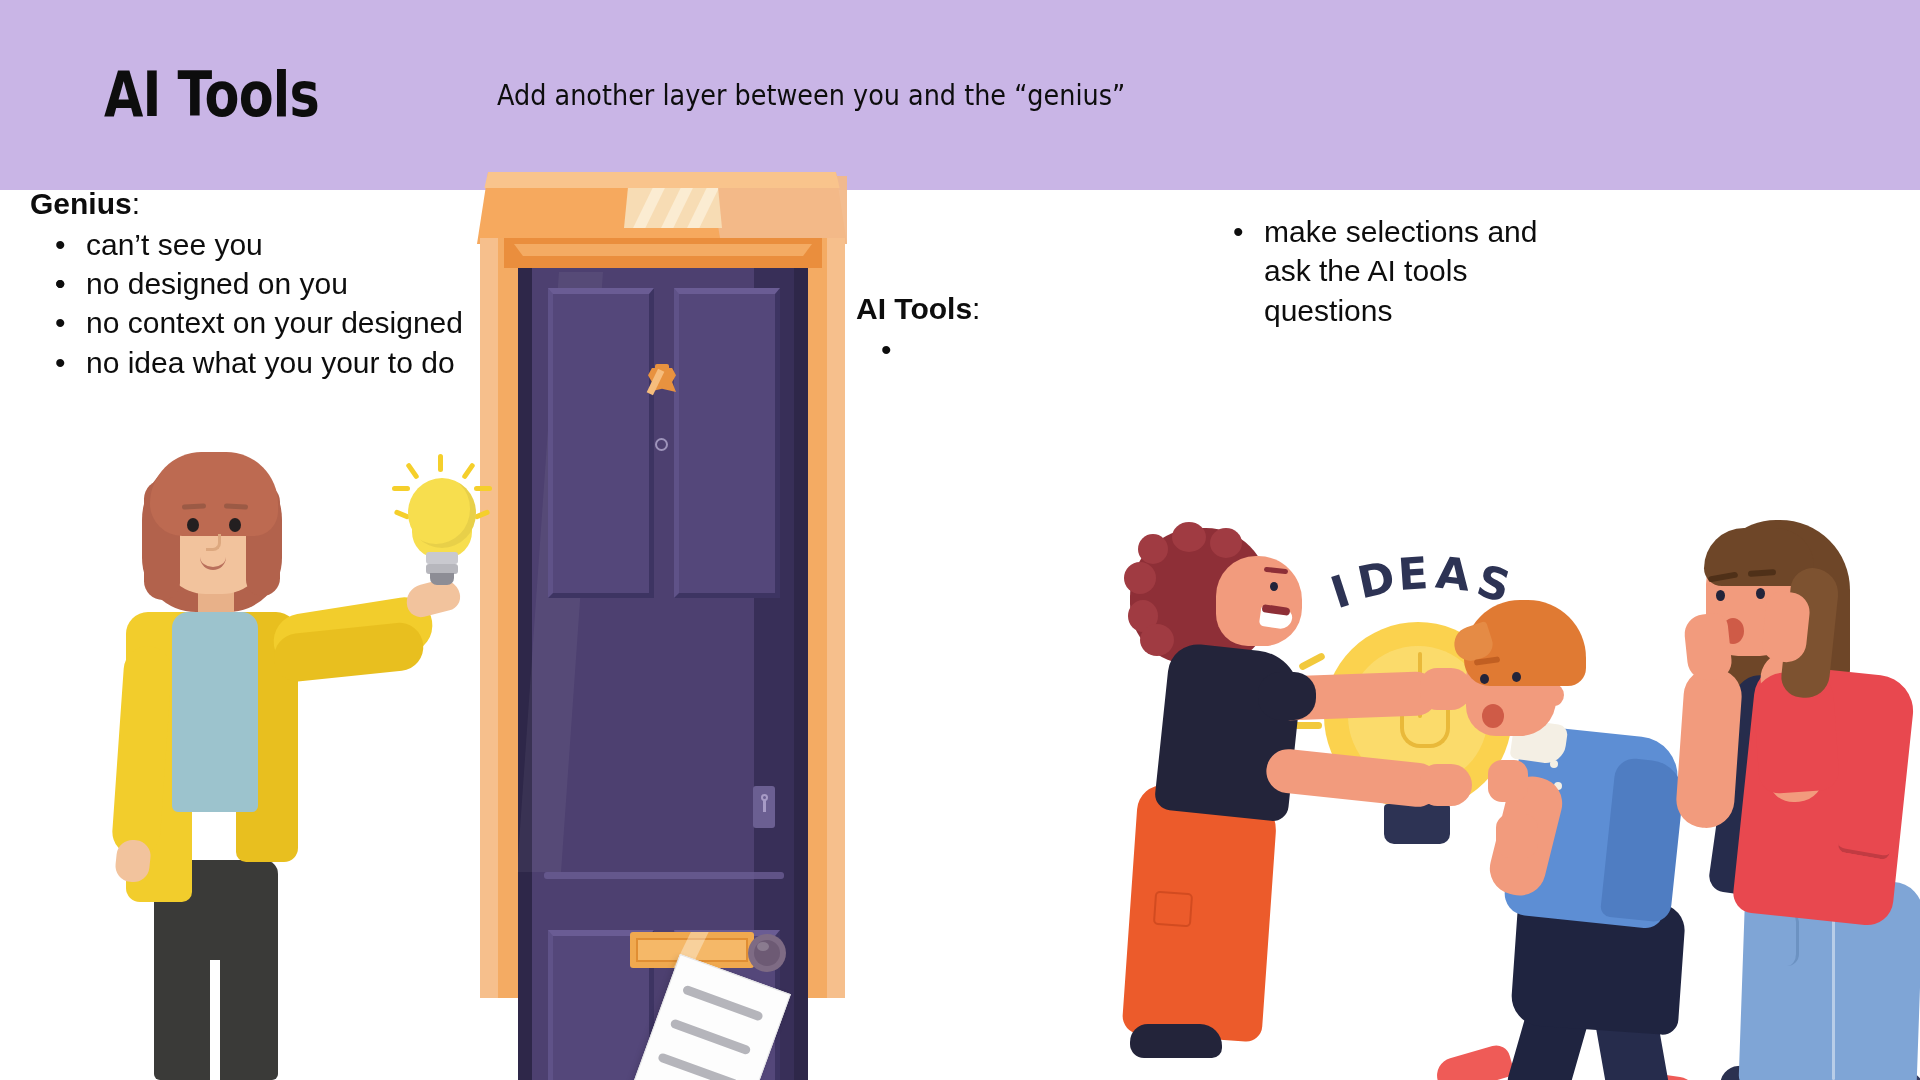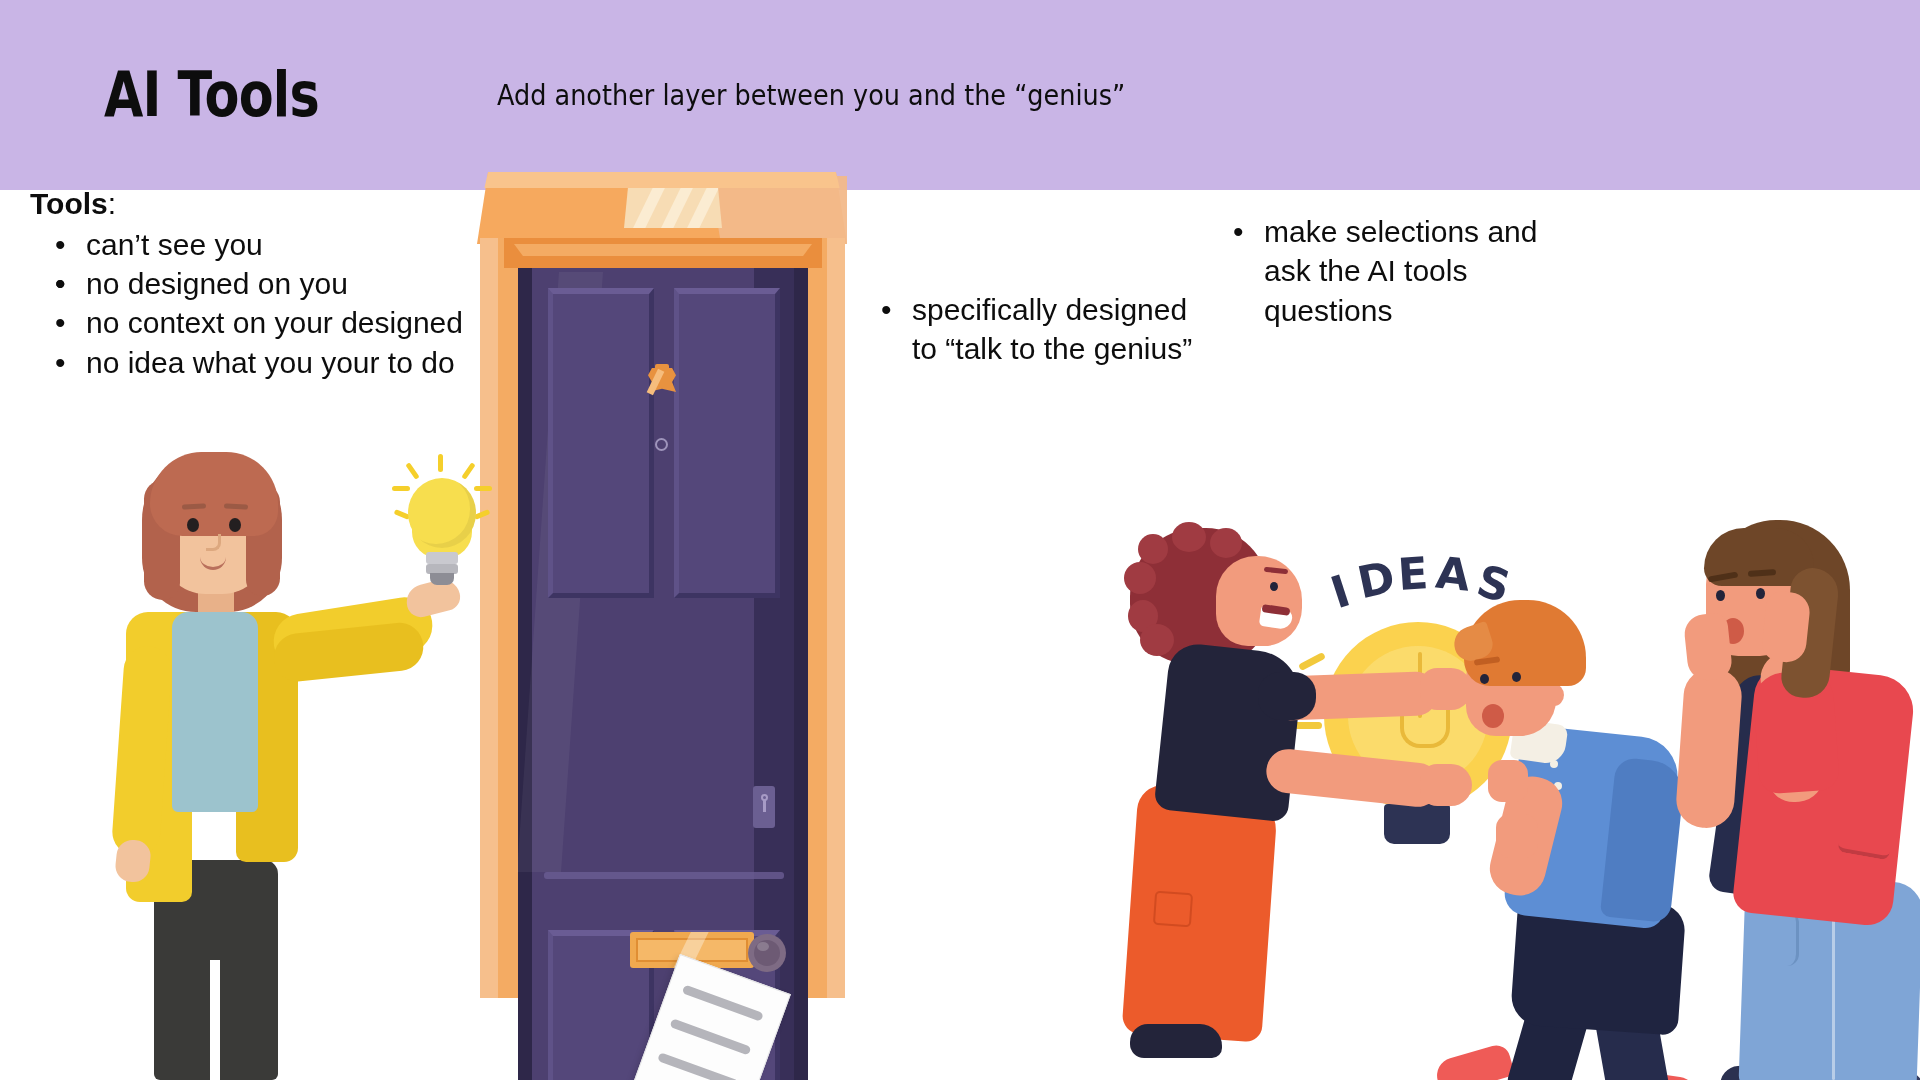--- a/index.html
+++ b/index.html
@@ -349,34 +349,34 @@
 </head>
 <body>
 
 <div class="slide">
 
   <div class="header-band"></div>
   <div class="slide-title">AI Tools</div>
   <div class="slide-subtitle">Add another layer between you and the “genius”</div>
 
   <div class="txtblock" id="genius-block">
-    <div class="blk-head"><span>Tools</span><span class="colon">:</span></div>
+    <div class="blk-head"><span>Genius</span><span class="colon">:</span></div>
     <ul class="blk-list">
       <li><span class="bullet">•</span><span>can’t see you</span></li>
       <li><span class="bullet">•</span></li>
       <li><span class="bullet">•</span><span>no designed on you</span></li>
       <li><span class="bullet">•</span><span>no context on your designed</span></li>
       <li><span class="bullet">•</span><span>no idea what you your to do</span></li>
     </ul>
   </div>
 
   <div class="txtblock" id="aitools-block">
+    <div class="blk-head"><span>AI Tools</span><span class="colon">:</span></div>
     <ul class="blk-list">
-      <li><span class="bullet">•</span><span>specifically designed
-to “talk to the genius”</span></li>
+      <li><span class="bullet">•</span></li>
     </ul>
   </div>
 
   <div class="txtblock" id="you-block">
     <ul class="blk-list">
       <li><span class="bullet">•</span><span>make selections and
 ask the AI tools
 questions</span></li>
     </ul>
   </div>

